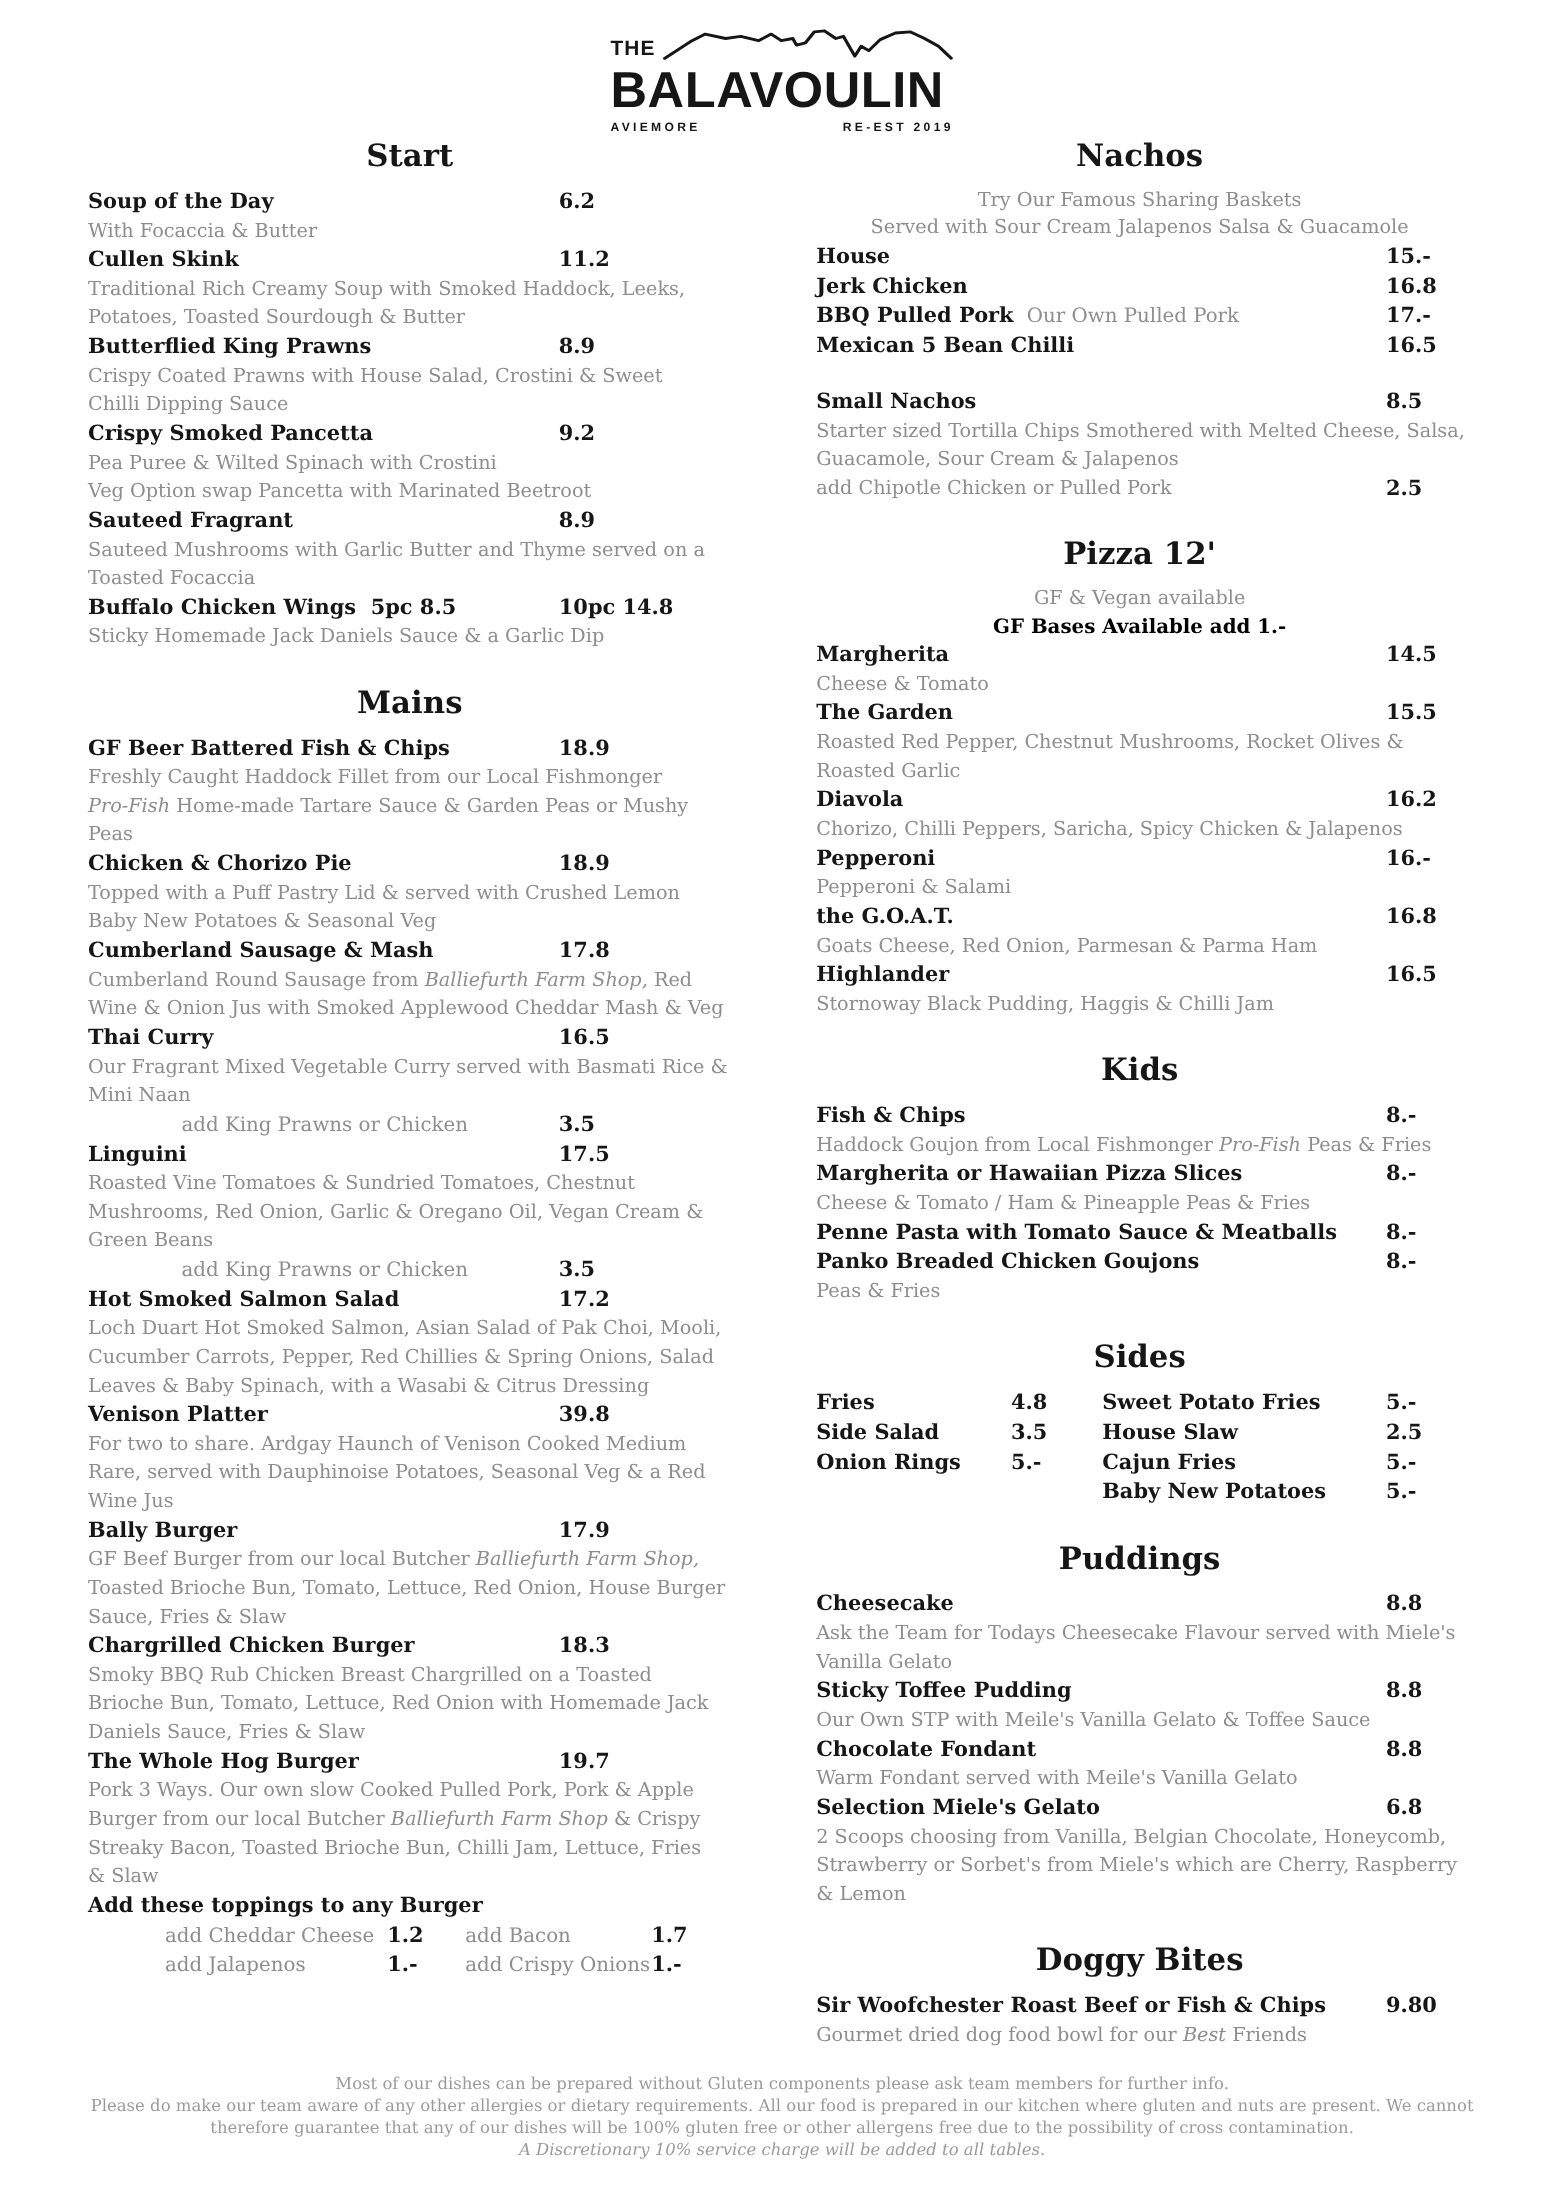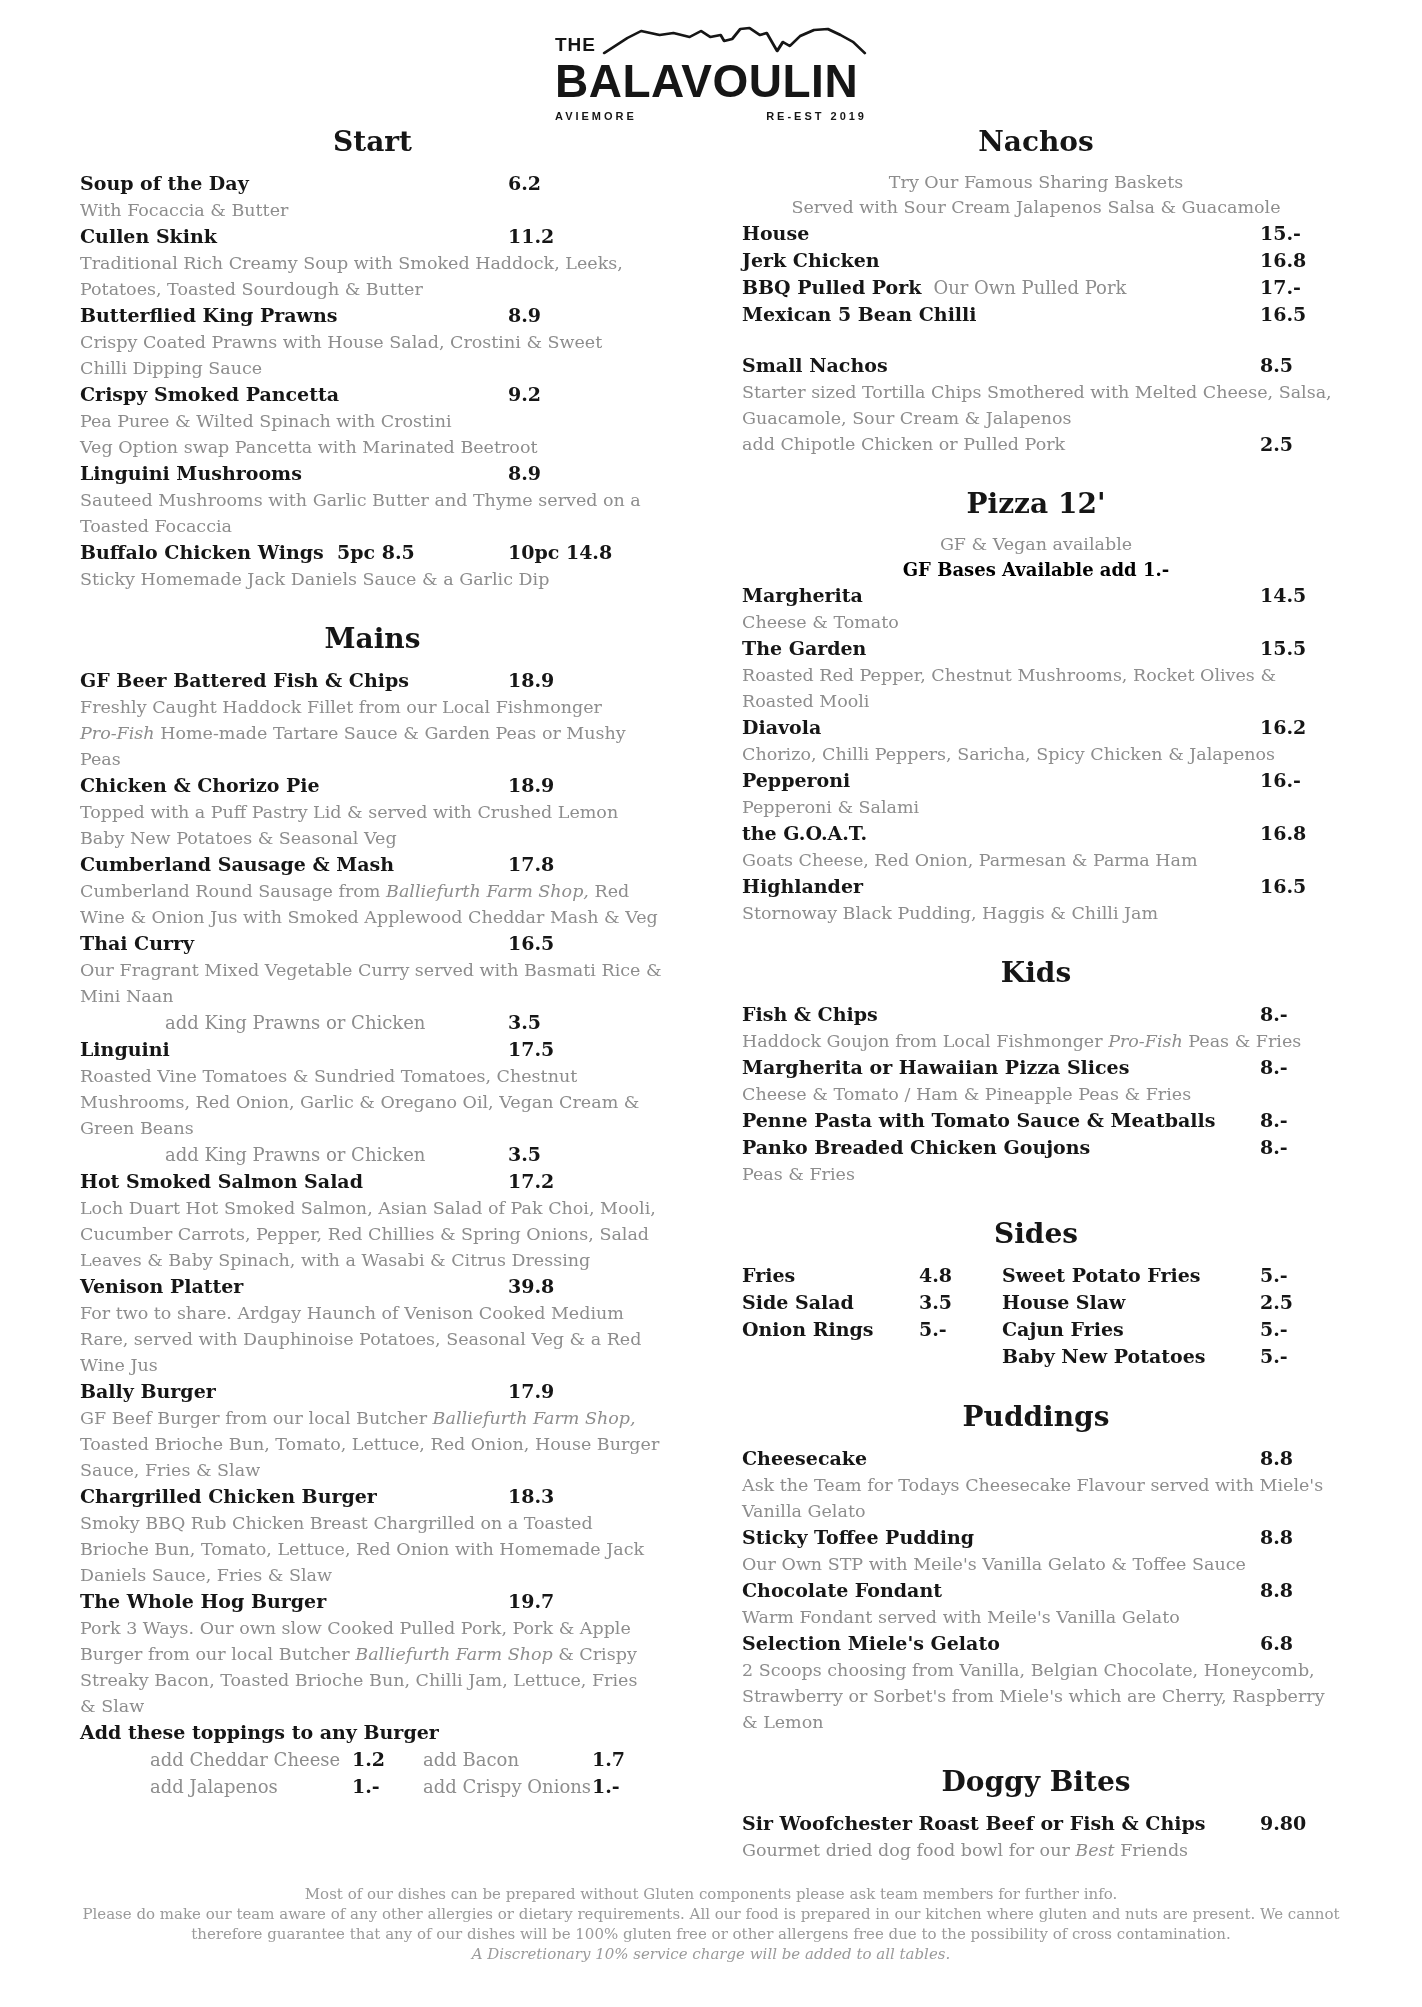--- a/index.html
+++ b/index.html
@@ -78,21 +78,21 @@
         <div class="desc">With Focaccia &amp; Butter</div>
         <div class="row"><span class="item-name">Cullen Skink</span><span class="price">11.2</span></div>
         <div class="desc">Traditional Rich Creamy Soup with Smoked Haddock, Leeks,</div>
         <div class="desc">Potatoes, Toasted Sourdough &amp; Butter</div>
         <div class="row"><span class="item-name">Butterflied King Prawns</span><span class="price">8.9</span></div>
         <div class="desc">Crispy Coated Prawns with House Salad, Crostini &amp; Sweet</div>
         <div class="desc">Chilli Dipping Sauce</div>
         <div class="row"><span class="item-name">Crispy Smoked Pancetta</span><span class="price">9.2</span></div>
         <div class="desc">Pea Puree &amp; Wilted Spinach with Crostini</div>
         <div class="desc">Veg Option swap Pancetta with Marinated Beetroot</div>
-        <div class="row"><span class="item-name">Linguini Mushrooms</span><span class="price">8.9</span></div>
+        <div class="row"><span class="item-name">Sauteed Fragrant</span><span class="price">8.9</span></div>
         <div class="desc">Sauteed Mushrooms with Garlic Butter and Thyme served on a</div>
         <div class="desc">Toasted Focaccia</div>
         <div class="row"><span class="item-name">Buffalo Chicken Wings</span><span class="price-mid">5pc 8.5</span><span class="price">10pc 14.8</span></div>
         <div class="desc">Sticky Homemade Jack Daniels Sauce &amp; a Garlic Dip</div>
       </div>
       <div class="sec">
         <div class="sec-title">Mains</div>
         <div class="row"><span class="item-name">GF Beer Battered Fish &amp; Chips</span><span class="price">18.9</span></div>
         <div class="desc">Freshly Caught Haddock Fillet from our Local Fishmonger</div>
         <div class="desc"><span class="it">Pro-Fish</span><span> Home-made Tartare Sauce &amp; Garden Peas or Mushy</span></div>
@@ -164,21 +164,21 @@
         <div class="addon-right-row"><span class="addon-label">add Chipotle Chicken or Pulled Pork</span><span class="price">2.5</span></div>
       </div>
       <div class="sec">
         <div class="sec-title">Pizza 12'</div>
         <div class="sub">GF &amp; Vegan available</div>
         <div class="sub sub-bold">GF Bases Available add 1.-</div>
         <div class="row"><span class="item-name">Margherita</span><span class="price">14.5</span></div>
         <div class="desc">Cheese &amp; Tomato</div>
         <div class="row"><span class="item-name">The Garden</span><span class="price">15.5</span></div>
         <div class="desc">Roasted Red Pepper, Chestnut Mushrooms, Rocket Olives &amp;</div>
-        <div class="desc">Roasted Mooli</div>
+        <div class="desc">Roasted Garlic</div>
         <div class="row"><span class="item-name">Diavola</span><span class="price">16.2</span></div>
         <div class="desc">Chorizo, Chilli Peppers, Saricha, Spicy Chicken &amp; Jalapenos</div>
         <div class="row"><span class="item-name">Pepperoni</span><span class="price">16.-</span></div>
         <div class="desc">Pepperoni &amp; Salami</div>
         <div class="row"><span class="item-name">the G.O.A.T.</span><span class="price">16.8</span></div>
         <div class="desc">Goats Cheese, Red Onion, Parmesan &amp; Parma Ham</div>
         <div class="row"><span class="item-name">Highlander</span><span class="price">16.5</span></div>
         <div class="desc">Stornoway Black Pudding, Haggis &amp; Chilli Jam</div>
       </div>
       <div class="sec">

